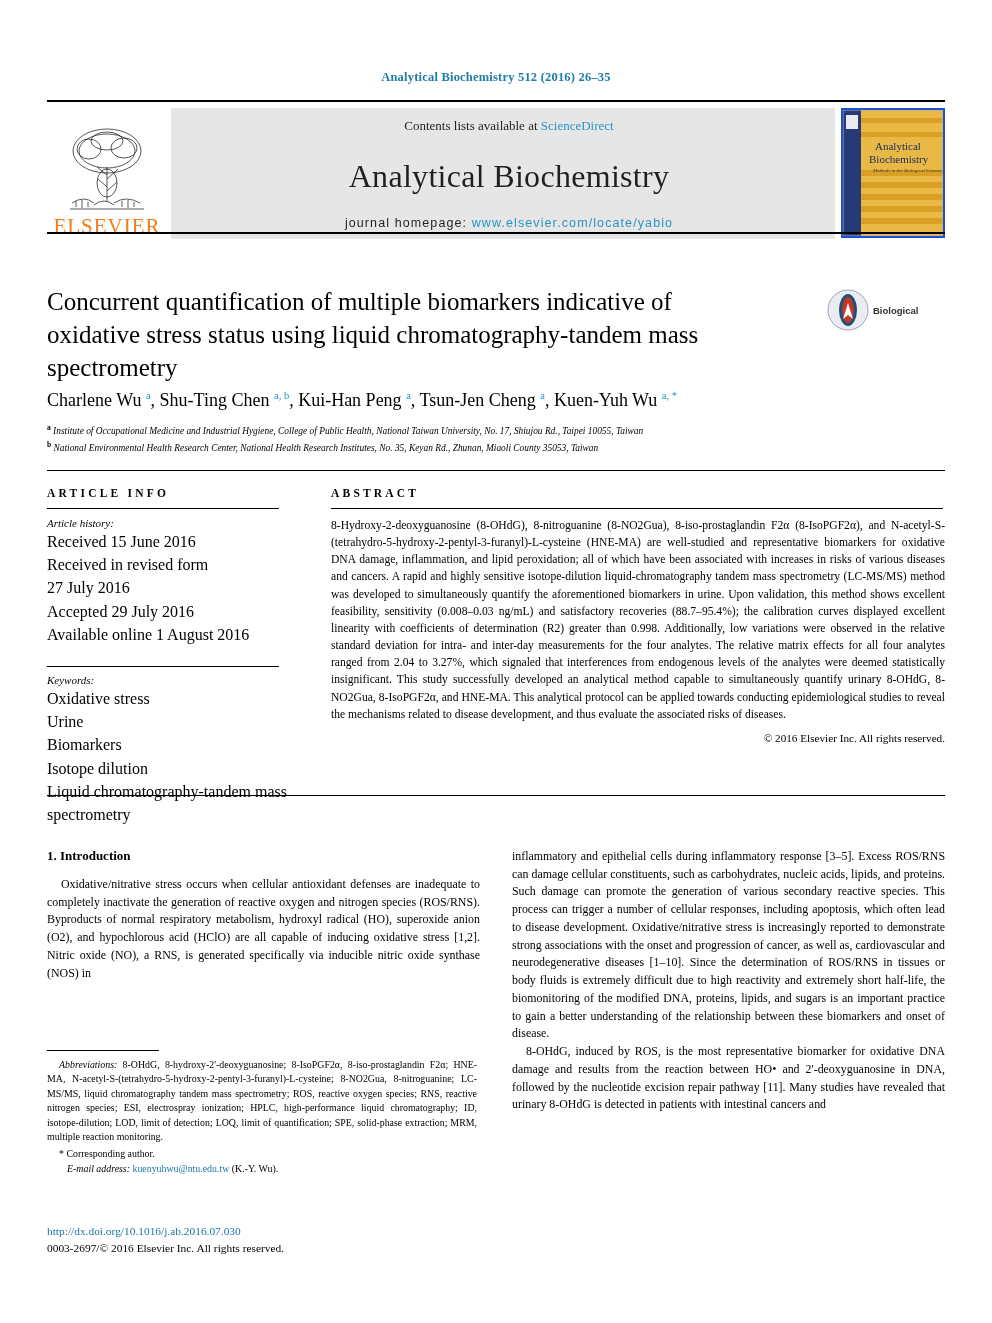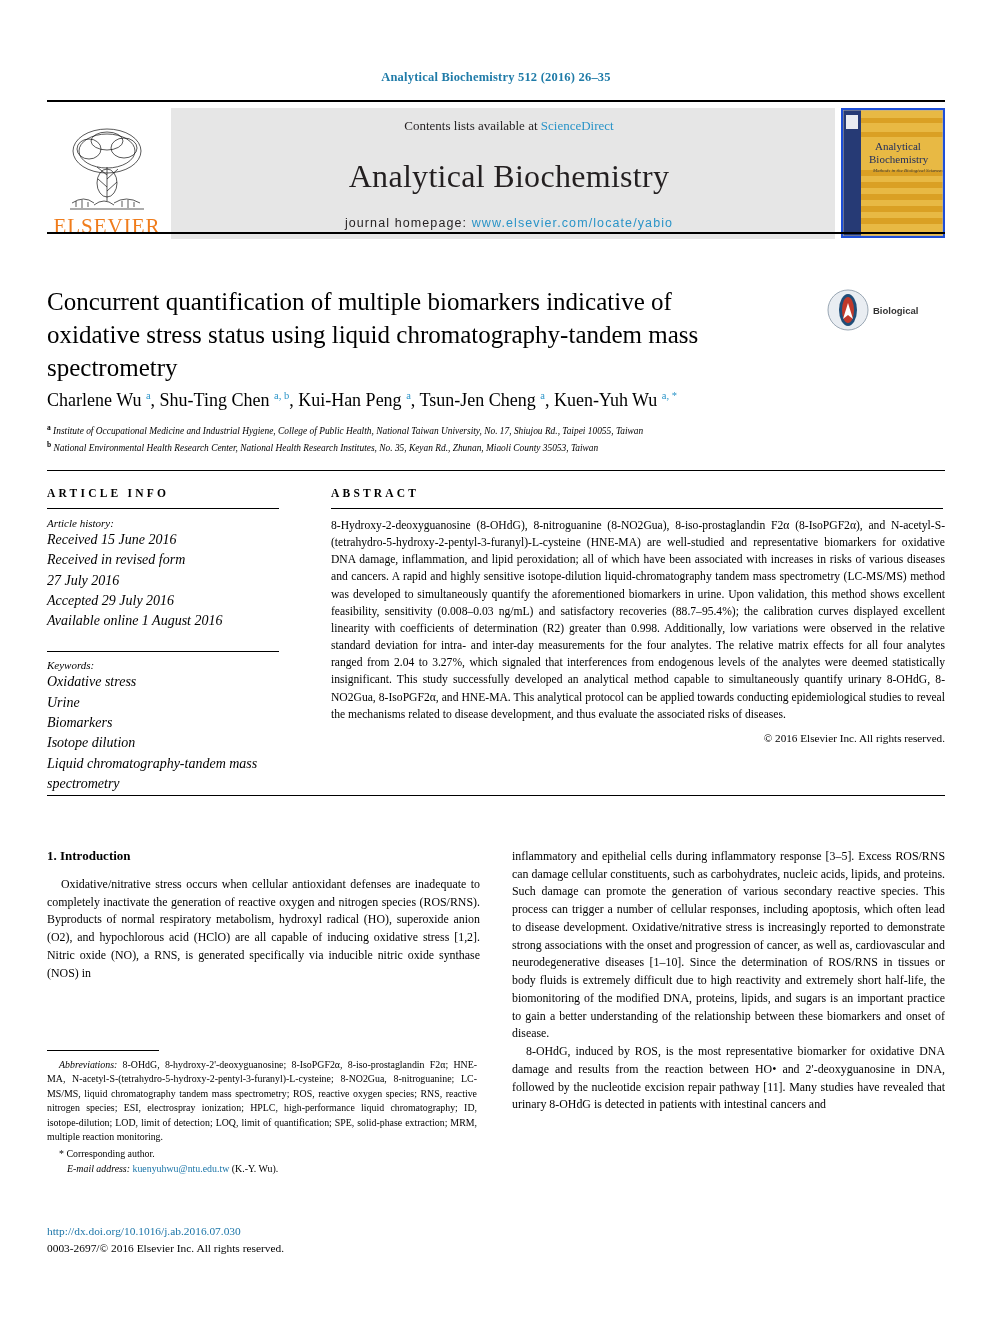--- a/index.html
+++ b/index.html
@@ -224,23 +224,22 @@
   }
   .kicker-rule.wide { width: 612px; }
   .info-subhead {
     font-family: "Liberation Serif", serif;
     font-style: italic;
     font-size: 11px;
     margin-bottom: 1px;
   }
   .info-line {
     font-family: "Liberation Serif", serif;
-    font-size: 14px;
+    font-size: 16px;
     line-height: 1.45;
-    font-style: italic;
   }
   .info-gap { height: 16px; }
   .info-rule-mid {
     border-top: 1px solid #000;
     width: 232px;
     margin: 4px 0 7px 0;
   }
   .abstract-text {
     font-family: "Liberation Serif", serif;
     font-size: 11.6px;

